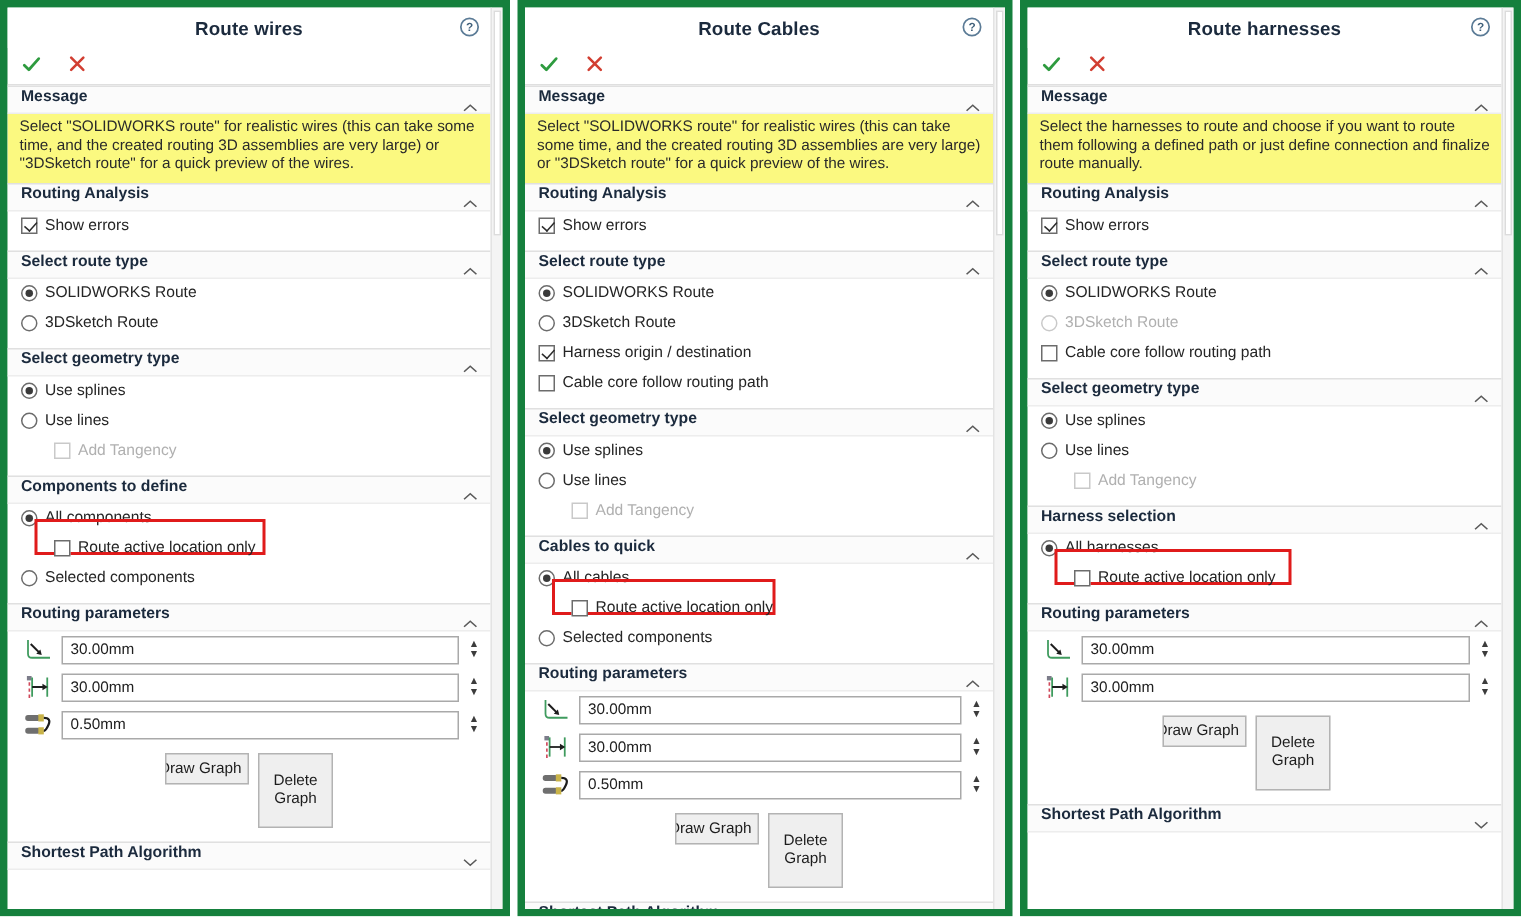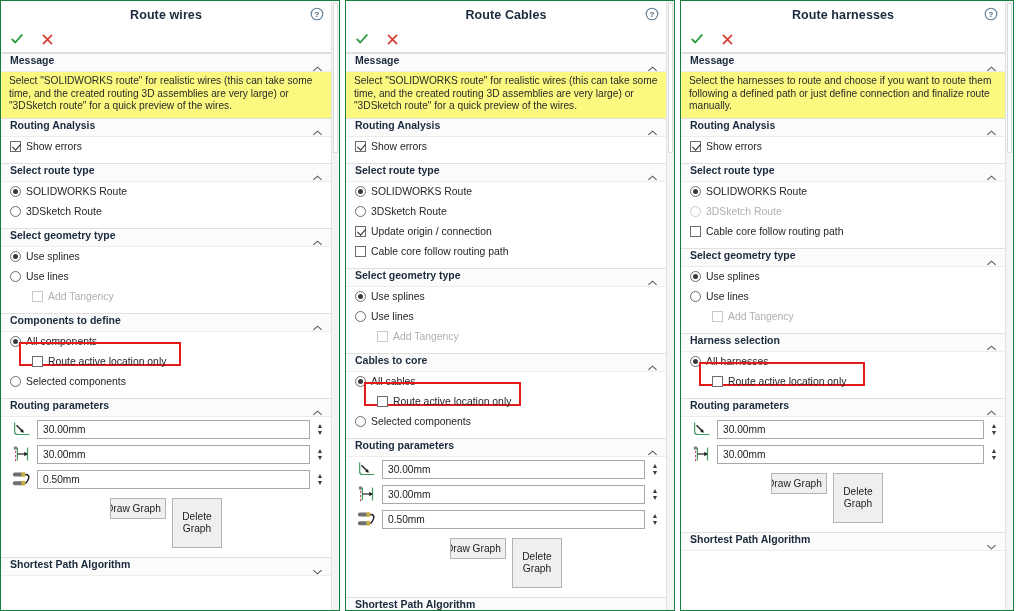--- a/index.html
+++ b/index.html
@@ -16,21 +16,21 @@
     background: #ffffff;
     display: flex;
     gap: 5px;
     overflow: hidden;
   }
 
   
   .panel {
     position: relative;
     background: #ffffff;
-    border: 1px solid #15803d;
+    border: 5px solid #15803d;
     height: 611px;
     overflow: hidden;
     flex: 0 0 auto;
   }
   .panel.p1 { width: 340px; }
   .panel.p2 { width: 330px; }
   .panel.p3 { width: 334px; }
 
   .panel-inner {
     position: relative;
@@ -442,21 +442,21 @@
         <div class="row">
           <span class="radio on"></span>
           <span>SOLIDWORKS Route</span>
         </div>
         <div class="row">
           <span class="radio"></span>
           <span>3DSketch Route</span>
         </div>
         <div class="row">
           <span class="check on"></span>
-          <span>Update origin / connection</span>
+          <span>Harness origin / destination</span>
         </div>
         <div class="row">
           <span class="check"></span>
           <span>Cable core follow routing path</span>
         </div>
         <div class="spacer"></div>
         <div class="sec-head">
           <span class="lbl">Select geometry type</span>
           <span class="chev"><svg viewBox="0 0 12 8" width="11" height="8">
               <path d="M1.5 6 L6 2 L10.5 6" fill="none" stroke="#5a5a5a" stroke-width="1.2"></path>
@@ -469,21 +469,21 @@
         <div class="row">
           <span class="radio"></span>
           <span>Use lines</span>
         </div>
         <div class="row indent disabled">
           <span class="check dis"></span>
           <span>Add Tangency</span>
         </div>
         <div class="spacer"></div>
         <div class="sec-head">
-          <span class="lbl">Cables to core</span>
+          <span class="lbl">Cables to quick</span>
           <span class="chev"><svg viewBox="0 0 12 8" width="11" height="8">
               <path d="M1.5 6 L6 2 L10.5 6" fill="none" stroke="#5a5a5a" stroke-width="1.2"></path>
             </svg></span>
         </div>
         <div style="position: relative;">
           <div class="row">
             <span class="radio on"></span>
             <span>All cables</span>
           </div>
           <div class="row indent" style="position: relative; z-index: 6;">

